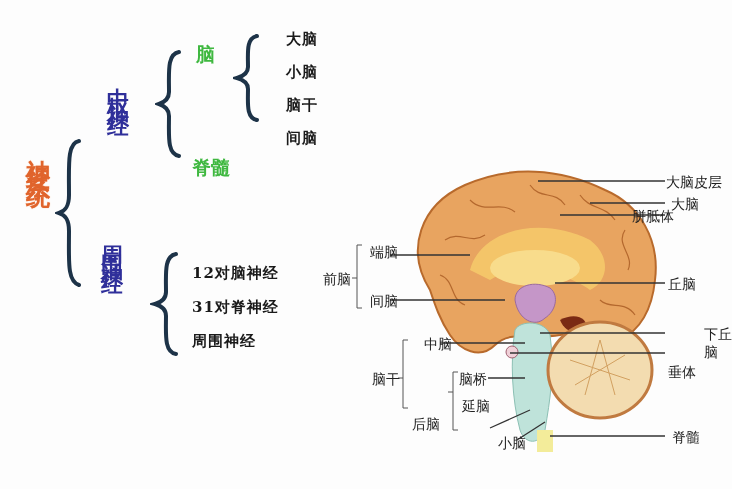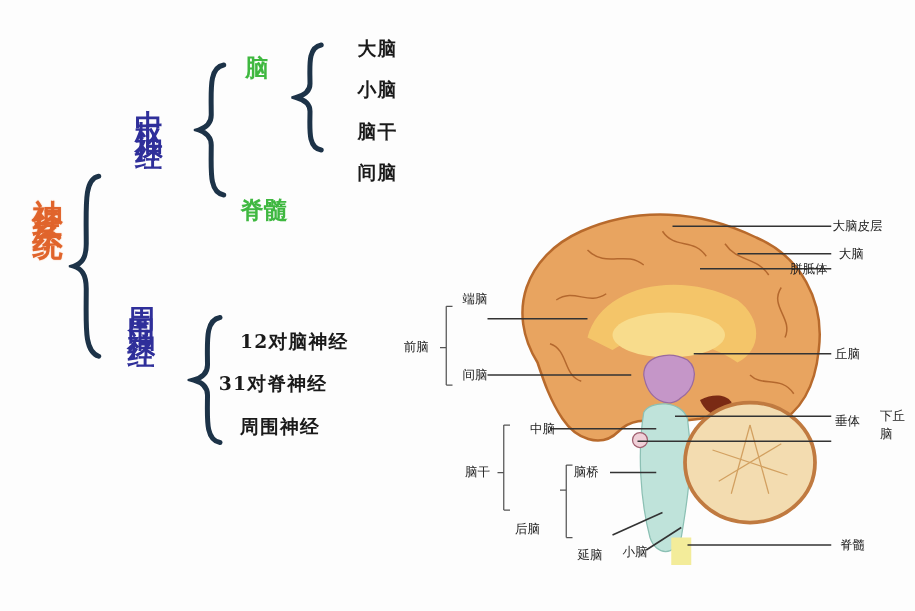--- a/index.html
+++ b/index.html
@@ -6,21 +6,21 @@
   body { width:732px; height:489px; background:#fdfdfd; position:relative; overflow:hidden;
          font-family:"DejaVu Serif", serif; }
   .abs { position:absolute; }
   .vtext { writing-mode: vertical-rl; text-orientation: upright; letter-spacing:6px; font-weight:bold; }
   .root { color:#e0642c; font-size:24px; left:22px; top:140px; letter-spacing:8px;
           text-shadow:0 0 1px #f4a070; }
   .lvl1 { color:#2f2f9a; font-size:22px; letter-spacing:9px; }
   .lvl2 { color:#3fb840; font-size:19px; font-weight:bold; }
   .leaf { color:#1a1a1a; font-size:15px; font-weight:bold; letter-spacing:1px; }
   .brace { fill:none; stroke:#1d3348; stroke-width:4; stroke-linecap:round; }
-  .small { font-family:"DejaVu Sans", sans-serif; font-size:10px; color:#222; }
+  .small { font-family:"DejaVu Sans", sans-serif; font-size:14px; color:#222; }
   .lbl-line { stroke:#333; stroke-width:1.3; }
   .bracket { stroke:#555; stroke-width:1; fill:none; }
 </style>
 </head>
 <body>
 
 <div class="abs vtext root">神经系统</div>
 
 <svg class="abs" style="left:55px;top:135px" width="30" height="155">
   <path class="brace" d="M24,6 C12,8 14,30 14,60 C14,72 10,76 4,78 C10,80 14,84 14,96 C14,126 12,146 24,150"></path>
@@ -43,21 +43,21 @@
 <div class="abs leaf" style="left:286px;top:30px">大脑</div>
 <div class="abs leaf" style="left:286px;top:63px">小脑</div>
 <div class="abs leaf" style="left:286px;top:96px">脑干</div>
 <div class="abs leaf" style="left:286px;top:129px">间脑</div>
 
 <svg class="abs" style="left:150px;top:250px" width="32" height="108">
   <path class="brace" d="M26,4 C14,6 16,24 16,42 C16,48 12,52 5,54 C12,56 16,60 16,66 C16,84 14,102 26,104"></path>
 </svg>
 
 <div class="abs leaf" style="left:192px;top:264px">12对脑神经</div>
-<div class="abs leaf" style="left:175px;top:298px">31对脊神经</div>
+<div class="abs leaf" style="left:192px;top:298px">31对脊神经</div>
 <div class="abs leaf" style="left:192px;top:332px">周围神经</div>
 
 <svg class="abs" style="left:0;top:0" width="732" height="489">
 
   <path d="M430,290 C405,250 420,205 465,185 C510,165 560,168 605,190 C640,205 660,240 655,280 C652,310 640,330 620,340 C600,350 580,330 560,335 C530,340 510,330 495,345 C480,360 460,350 450,335 C440,320 435,305 430,290 Z" fill="#e8a460" stroke="#b86a2c" stroke-width="2"></path>
 
   <g stroke="#a85a22" stroke-width="1.2" fill="none" opacity="0.8">
     <path d="M445,240 C460,230 470,245 485,235"></path>
     <path d="M470,200 C485,215 500,200 515,212"></path>
     <path d="M530,185 C540,200 555,190 565,205"></path>
@@ -109,24 +109,24 @@
     <path d="M398,378 L403,378 M403,340 L403,408 M403,340 L408,340 M403,408 L408,408"></path>
     <path d="M448,392 L453,392 M453,372 L453,430 M453,372 L458,372 M453,430 L458,430"></path>
   </g>
 </svg>
 
 <div class="abs small" style="left:666px;top:174px">大脑皮层</div>
 <div class="abs small" style="left:671px;top:196px">大脑</div>
 <div class="abs small" style="left:632px;top:208px">胼胝体</div>
 <div class="abs small" style="left:668px;top:276px">丘脑</div>
 <div class="abs small" style="left:704px;top:326px">下丘脑</div>
-<div class="abs small" style="left:668px;top:330px">垂体</div>
+<div class="abs small" style="left:668px;top:364px">垂体</div>
 <div class="abs small" style="left:672px;top:429px">脊髓</div>
 
 <div class="abs small" style="left:323px;top:271px">前脑</div>
-<div class="abs small" style="left:370px;top:232px">端脑</div>
+<div class="abs small" style="left:370px;top:244px">端脑</div>
 <div class="abs small" style="left:370px;top:293px">间脑</div>
 <div class="abs small" style="left:372px;top:371px">脑干</div>
 <div class="abs small" style="left:424px;top:336px">中脑</div>
 <div class="abs small" style="left:412px;top:416px">后脑</div>
 <div class="abs small" style="left:459px;top:371px">脑桥</div>
-<div class="abs small" style="left:462px;top:437px">延脑</div>
+<div class="abs small" style="left:462px;top:398px">延脑</div>
 <div class="abs small" style="left:498px;top:435px">小脑</div>
 
 </body></html>

